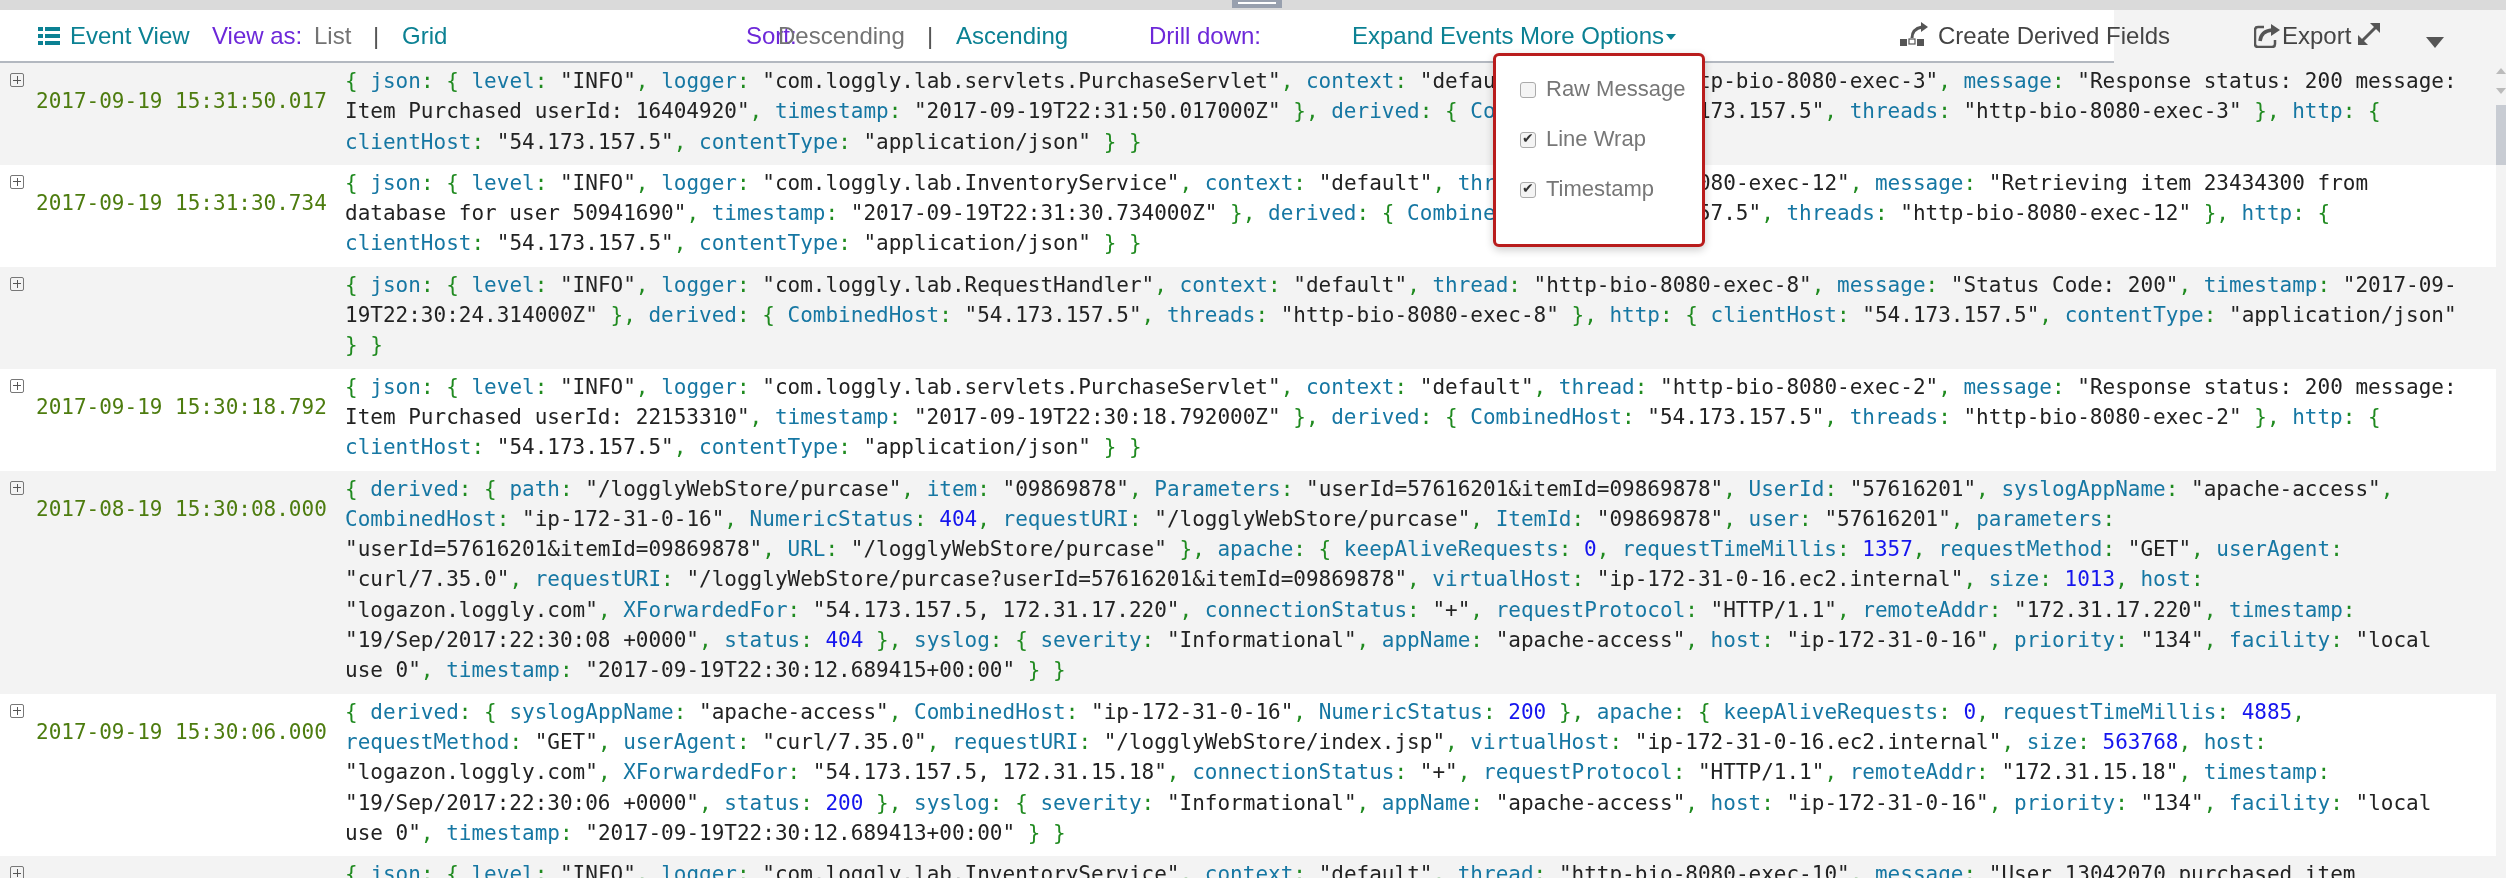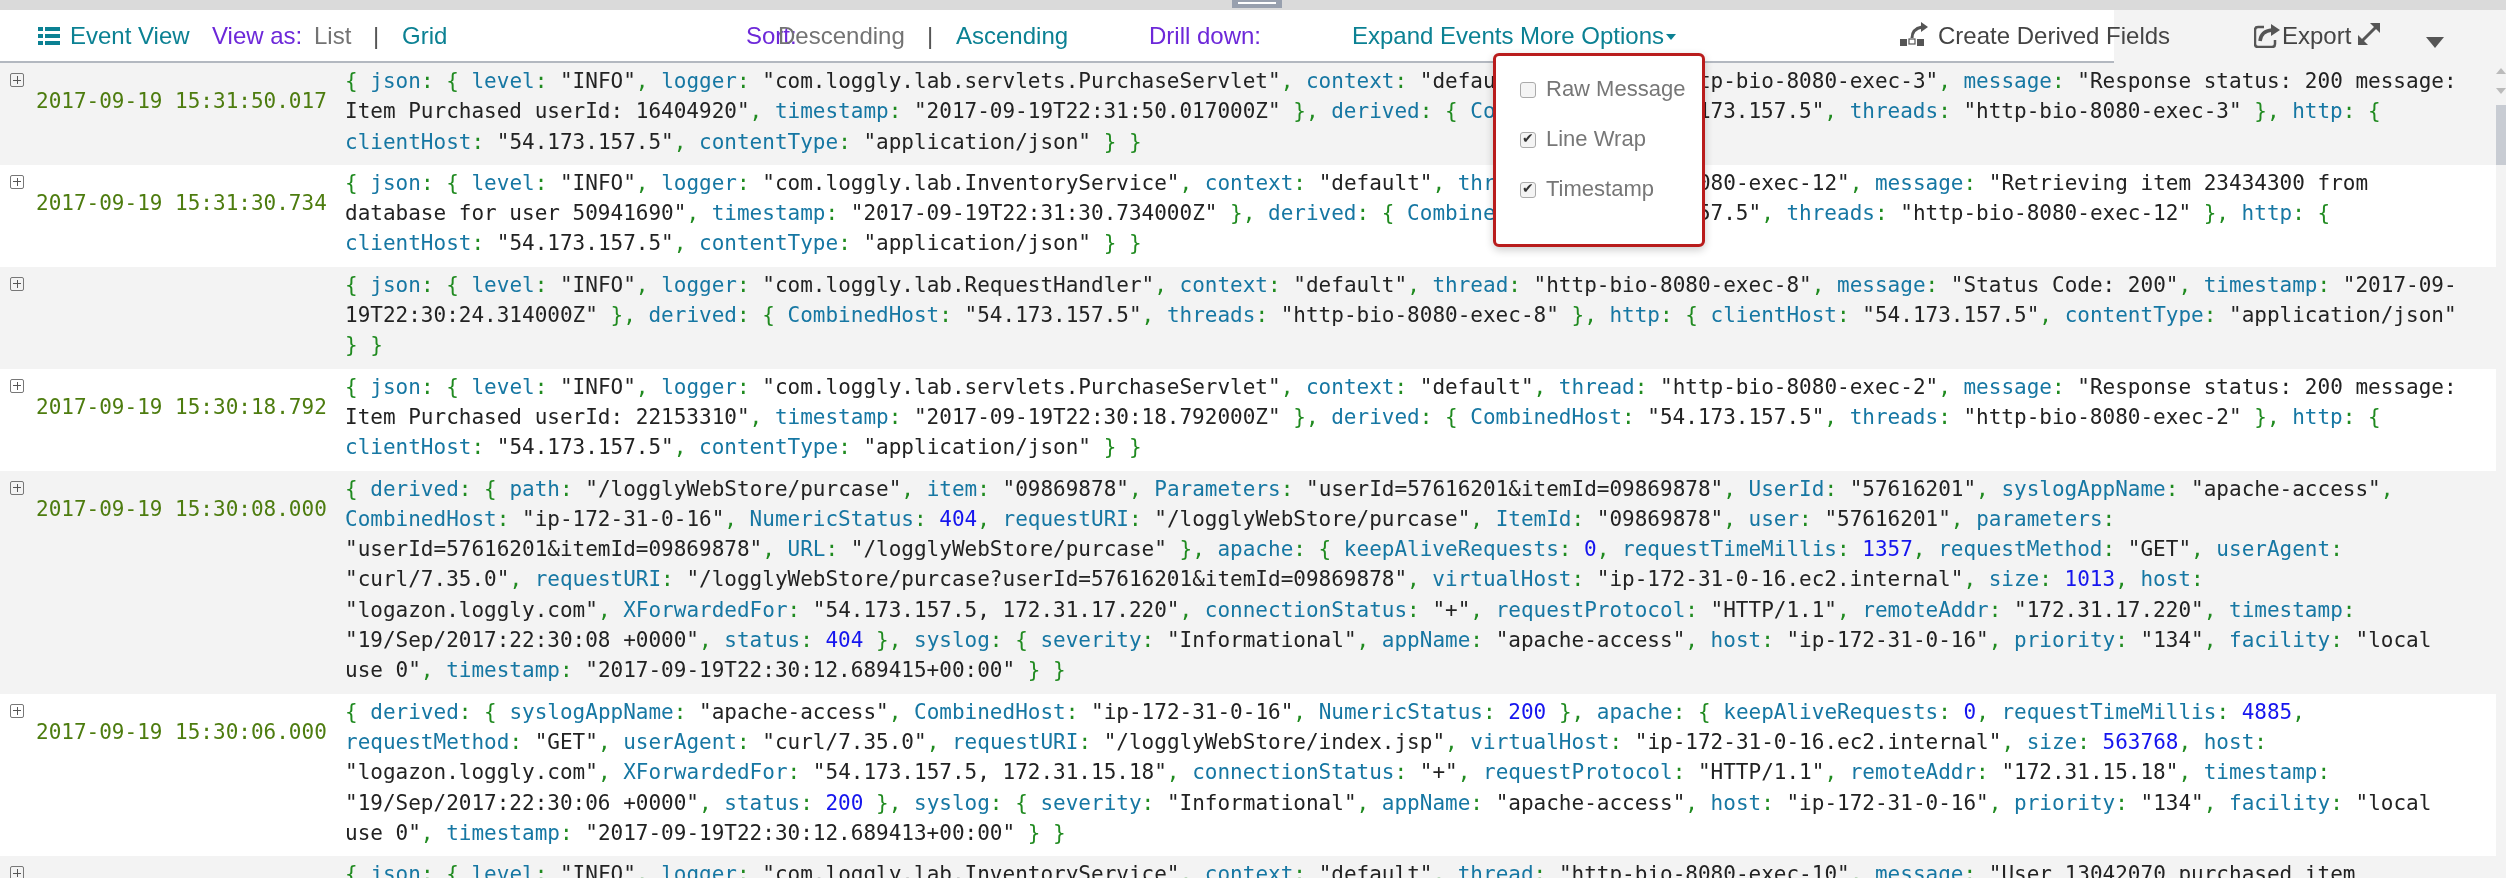--- a/index.html
+++ b/index.html
@@ -111,21 +111,21 @@
       <span class="expand"></span>
       <div class="msg"><span class="p">{ </span><span class="k">json</span><span class="p">: { </span><span class="k">level</span><span class="p">: </span><span class="s">"INFO"</span><span class="p">, </span><span class="k">logger</span><span class="p">: </span><span class="s">"com.loggly.lab.RequestHandler"</span><span class="p">, </span><span class="k">context</span><span class="p">: </span><span class="s">"default"</span><span class="p">, </span><span class="k">thread</span><span class="p">: </span><span class="s">"http-bio-8080-exec-8"</span><span class="p">, </span><span class="k">message</span><span class="p">: </span><span class="s">"Status Code: 200"</span><span class="p">, </span><span class="k">timestamp</span><span class="p">: </span><span class="s">"2017-09-19T22:30:24.314000Z"</span><span class="p"> }, </span><span class="k">derived</span><span class="p">: { </span><span class="k">CombinedHost</span><span class="p">: </span><span class="s">"54.173.157.5"</span><span class="p">, </span><span class="k">threads</span><span class="p">: </span><span class="s">"http-bio-8080-exec-8"</span><span class="p"> }, </span><span class="k">http</span><span class="p">: { </span><span class="k">clientHost</span><span class="p">: </span><span class="s">"54.173.157.5"</span><span class="p">, </span><span class="k">contentType</span><span class="p">: </span><span class="s">"application/json"</span><span class="p"> } }</span></div>
     </div>
     <div class="row white">
       <span class="expand"></span>
       <span class="ts">2017-09-19 15:30:18.792</span>
       <div class="msg"><span class="p">{ </span><span class="k">json</span><span class="p">: { </span><span class="k">level</span><span class="p">: </span><span class="s">"INFO"</span><span class="p">, </span><span class="k">logger</span><span class="p">: </span><span class="s">"com.loggly.lab.servlets.PurchaseServlet"</span><span class="p">, </span><span class="k">context</span><span class="p">: </span><span class="s">"default"</span><span class="p">, </span><span class="k">thread</span><span class="p">: </span><span class="s">"http-bio-8080-exec-2"</span><span class="p">, </span><span class="k">message</span><span class="p">: </span><span class="s">"Response status: 200 message: Item Purchased userId: 22153310"</span><span class="p">, </span><span class="k">timestamp</span><span class="p">: </span><span class="s">"2017-09-19T22:30:18.792000Z"</span><span class="p"> }, </span><span class="k">derived</span><span class="p">: { </span><span class="k">CombinedHost</span><span class="p">: </span><span class="s">"54.173.157.5"</span><span class="p">, </span><span class="k">threads</span><span class="p">: </span><span class="s">"http-bio-8080-exec-2"</span><span class="p"> }, </span><span class="k">http</span><span class="p">: { </span><span class="k">clientHost</span><span class="p">: </span><span class="s">"54.173.157.5"</span><span class="p">, </span><span class="k">contentType</span><span class="p">: </span><span class="s">"application/json"</span><span class="p"> } }</span></div>
     </div>
     <div class="row grey">
       <span class="expand"></span>
-      <span class="ts">2017-09-19 15:30:08.000</span>
+      <span class="ts">2017-08-19 15:30:08.000</span>
       <div class="msg"><span class="p">{ </span><span class="k">derived</span><span class="p">: { </span><span class="k">path</span><span class="p">: </span><span class="s">"/logglyWebStore/purcase"</span><span class="p">, </span><span class="k">item</span><span class="p">: </span><span class="s">"09869878"</span><span class="p">, </span><span class="k">Parameters</span><span class="p">: </span><span class="s">"userId=57616201&amp;itemId=09869878"</span><span class="p">, </span><span class="k">UserId</span><span class="p">: </span><span class="s">"57616201"</span><span class="p">, </span><span class="k">syslogAppName</span><span class="p">: </span><span class="s">"apache-access"</span><span class="p">, </span><span class="k">CombinedHost</span><span class="p">: </span><span class="s">"ip-172-31-0-16"</span><span class="p">, </span><span class="k">NumericStatus</span><span class="p">: </span><span class="n">404</span><span class="p">, </span><span class="k">requestURI</span><span class="p">: </span><span class="s">"/logglyWebStore/purcase"</span><span class="p">, </span><span class="k">ItemId</span><span class="p">: </span><span class="s">"09869878"</span><span class="p">, </span><span class="k">user</span><span class="p">: </span><span class="s">"57616201"</span><span class="p">, </span><span class="k">parameters</span><span class="p">: </span><span class="s">"userId=57616201&amp;itemId=09869878"</span><span class="p">, </span><span class="k">URL</span><span class="p">: </span><span class="s">"/logglyWebStore/purcase"</span><span class="p"> }, </span><span class="k">apache</span><span class="p">: { </span><span class="k">keepAliveRequests</span><span class="p">: </span><span class="n">0</span><span class="p">, </span><span class="k">requestTimeMillis</span><span class="p">: </span><span class="n">1357</span><span class="p">, </span><span class="k">requestMethod</span><span class="p">: </span><span class="s">"GET"</span><span class="p">, </span><span class="k">userAgent</span><span class="p">: </span><span class="s">"curl/7.35.0"</span><span class="p">, </span><span class="k">requestURI</span><span class="p">: </span><span class="s">"/logglyWebStore/purcase?userId=57616201&amp;itemId=09869878"</span><span class="p">, </span><span class="k">virtualHost</span><span class="p">: </span><span class="s">"ip-172-31-0-16.ec2.internal"</span><span class="p">, </span><span class="k">size</span><span class="p">: </span><span class="n">1013</span><span class="p">, </span><span class="k">host</span><span class="p">: </span><span class="s">"logazon.loggly.com"</span><span class="p">, </span><span class="k">XForwardedFor</span><span class="p">: </span><span class="s">"54.173.157.5, 172.31.17.220"</span><span class="p">, </span><span class="k">connectionStatus</span><span class="p">: </span><span class="s">"+"</span><span class="p">, </span><span class="k">requestProtocol</span><span class="p">: </span><span class="s">"HTTP/1.1"</span><span class="p">, </span><span class="k">remoteAddr</span><span class="p">: </span><span class="s">"172.31.17.220"</span><span class="p">, </span><span class="k">timestamp</span><span class="p">: </span><span class="s">"19/Sep/2017:22:30:08 +0000"</span><span class="p">, </span><span class="k">status</span><span class="p">: </span><span class="n">404</span><span class="p"> }, </span><span class="k">syslog</span><span class="p">: { </span><span class="k">severity</span><span class="p">: </span><span class="s">"Informational"</span><span class="p">, </span><span class="k">appName</span><span class="p">: </span><span class="s">"apache-access"</span><span class="p">, </span><span class="k">host</span><span class="p">: </span><span class="s">"ip-172-31-0-16"</span><span class="p">, </span><span class="k">priority</span><span class="p">: </span><span class="s">"134"</span><span class="p">, </span><span class="k">facility</span><span class="p">: </span><span class="s">"local use 0"</span><span class="p">, </span><span class="k">timestamp</span><span class="p">: </span><span class="s">"2017-09-19T22:30:12.689415+00:00"</span><span class="p"> } }</span></div>
     </div>
     <div class="row white">
       <span class="expand"></span>
       <span class="ts">2017-09-19 15:30:06.000</span>
       <div class="msg"><span class="p">{ </span><span class="k">derived</span><span class="p">: { </span><span class="k">syslogAppName</span><span class="p">: </span><span class="s">"apache-access"</span><span class="p">, </span><span class="k">CombinedHost</span><span class="p">: </span><span class="s">"ip-172-31-0-16"</span><span class="p">, </span><span class="k">NumericStatus</span><span class="p">: </span><span class="n">200</span><span class="p"> }, </span><span class="k">apache</span><span class="p">: { </span><span class="k">keepAliveRequests</span><span class="p">: </span><span class="n">0</span><span class="p">, </span><span class="k">requestTimeMillis</span><span class="p">: </span><span class="n">4885</span><span class="p">, </span><span class="k">requestMethod</span><span class="p">: </span><span class="s">"GET"</span><span class="p">, </span><span class="k">userAgent</span><span class="p">: </span><span class="s">"curl/7.35.0"</span><span class="p">, </span><span class="k">requestURI</span><span class="p">: </span><span class="s">"/logglyWebStore/index.jsp"</span><span class="p">, </span><span class="k">virtualHost</span><span class="p">: </span><span class="s">"ip-172-31-0-16.ec2.internal"</span><span class="p">, </span><span class="k">size</span><span class="p">: </span><span class="n">563768</span><span class="p">, </span><span class="k">host</span><span class="p">: </span><span class="s">"logazon.loggly.com"</span><span class="p">, </span><span class="k">XForwardedFor</span><span class="p">: </span><span class="s">"54.173.157.5, 172.31.15.18"</span><span class="p">, </span><span class="k">connectionStatus</span><span class="p">: </span><span class="s">"+"</span><span class="p">, </span><span class="k">requestProtocol</span><span class="p">: </span><span class="s">"HTTP/1.1"</span><span class="p">, </span><span class="k">remoteAddr</span><span class="p">: </span><span class="s">"172.31.15.18"</span><span class="p">, </span><span class="k">timestamp</span><span class="p">: </span><span class="s">"19/Sep/2017:22:30:06 +0000"</span><span class="p">, </span><span class="k">status</span><span class="p">: </span><span class="n">200</span><span class="p"> }, </span><span class="k">syslog</span><span class="p">: { </span><span class="k">severity</span><span class="p">: </span><span class="s">"Informational"</span><span class="p">, </span><span class="k">appName</span><span class="p">: </span><span class="s">"apache-access"</span><span class="p">, </span><span class="k">host</span><span class="p">: </span><span class="s">"ip-172-31-0-16"</span><span class="p">, </span><span class="k">priority</span><span class="p">: </span><span class="s">"134"</span><span class="p">, </span><span class="k">facility</span><span class="p">: </span><span class="s">"local use 0"</span><span class="p">, </span><span class="k">timestamp</span><span class="p">: </span><span class="s">"2017-09-19T22:30:12.689413+00:00"</span><span class="p"> } }</span></div>
     </div>
     <div class="row grey">
       <span class="expand"></span>
       <span class="ts">2017-09-19 15:29:45.807</span>

